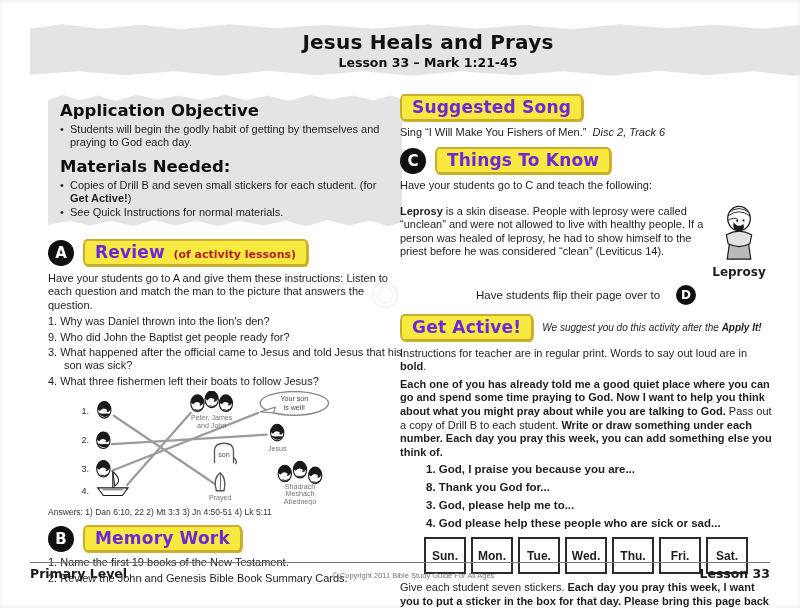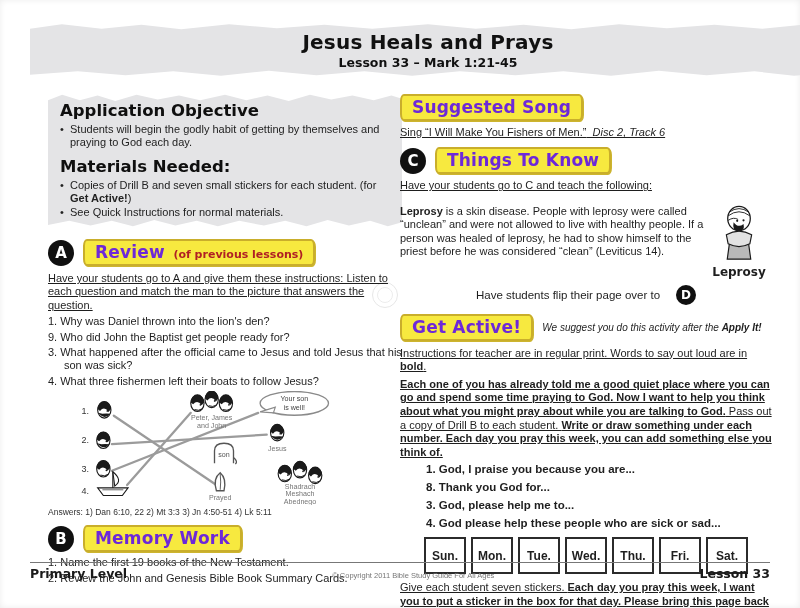--- a/index.html
+++ b/index.html
@@ -26,21 +26,21 @@
   
   .secrow{display:flex;align-items:center;margin-top:10px;}
   .badge{width:26px;height:26px;border-radius:50%;background:#101010;color:#fff;display:flex;align-items:center;justify-content:center;
          font-family:"DejaVu Sans",sans-serif;font-weight:700;font-size:15px;flex:0 0 26px;}
   .badge.small{width:20px;height:20px;font-size:12px;flex:0 0 20px;}
   .ybox{display:inline-block;background:#f7e93f;border:2px solid #c9ae2b;border-radius:4px/7px;
         box-shadow:1px 1px 0 #cdb52f;padding:1px 10px 2px 10px;margin-left:9px;}
   .ybox .big{font-family:"DejaVu Sans",sans-serif;font-weight:700;font-size:17px;color:#6d28d9;letter-spacing:.2px;}
   .ybox .suf{font-family:"DejaVu Sans",sans-serif;font-weight:700;font-size:11px;color:#b01f24;margin-left:4px;}
   .ybox.solo{margin-left:0;}
-  p.body{font-size:11px;line-height:1.22;margin:6px 0 0 0;text-decoration:underline;}
+  p.body{font-size:11px;line-height:1.22;margin:6px 0 0 0;}
   .qitem{font-size:11px;line-height:1.22;padding-left:16px;text-indent:-16px;margin-top:2px;}
   .answers{font-size:8.5px;color:#333;margin-top:2px;}
   
   .leprow{display:flex;margin-top:12px;}
   .leprow .txt{flex:1;font-size:11px;line-height:1.22;}
   .lepfig{width:66px;text-align:center;flex:0 0 66px;}
   .lepcap{font-family:"DejaVu Sans",sans-serif;font-weight:700;font-size:12px;margin-top:0px;}
   .flipline{display:flex;align-items:center;justify-content:center;font-size:11.5px;margin-top:6px;gap:16px;}
   
   .ga-row{display:flex;align-items:center;margin-top:9px;}
@@ -88,21 +88,21 @@
       <div class="bullet">
         <span class="dot">•</span>
         <span>See Quick Instructions for normal materials.</span>
       </div>
     </div>
 
     <div class="secrow">
       <div class="badge">A</div>
       <div class="ybox">
         <span class="big">Review</span>
-        <span class="suf">(of previous lessons)</span>
+        <span class="suf">(of activity lessons)</span>
       </div>
     </div>
 
     <p class="body">Have your students go to A and give them these instructions: Listen to each question and match the man to the picture that answers the question.</p>
 
     <div style="margin-top:3px;">
       <div class="qitem">1.  Why was Daniel thrown into the lion's den?</div>
       <div class="qitem">9.  Who did John the Baptist get people ready for?</div>
       <div class="qitem">3.  What happened after the official came to Jesus and told Jesus that his son was sick?</div>
       <div class="qitem">4.  What three fishermen left their boats to follow Jesus?</div>

